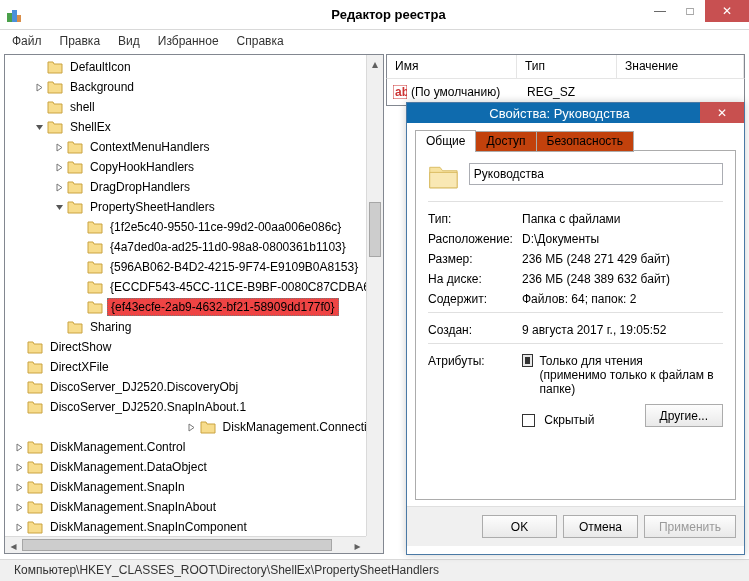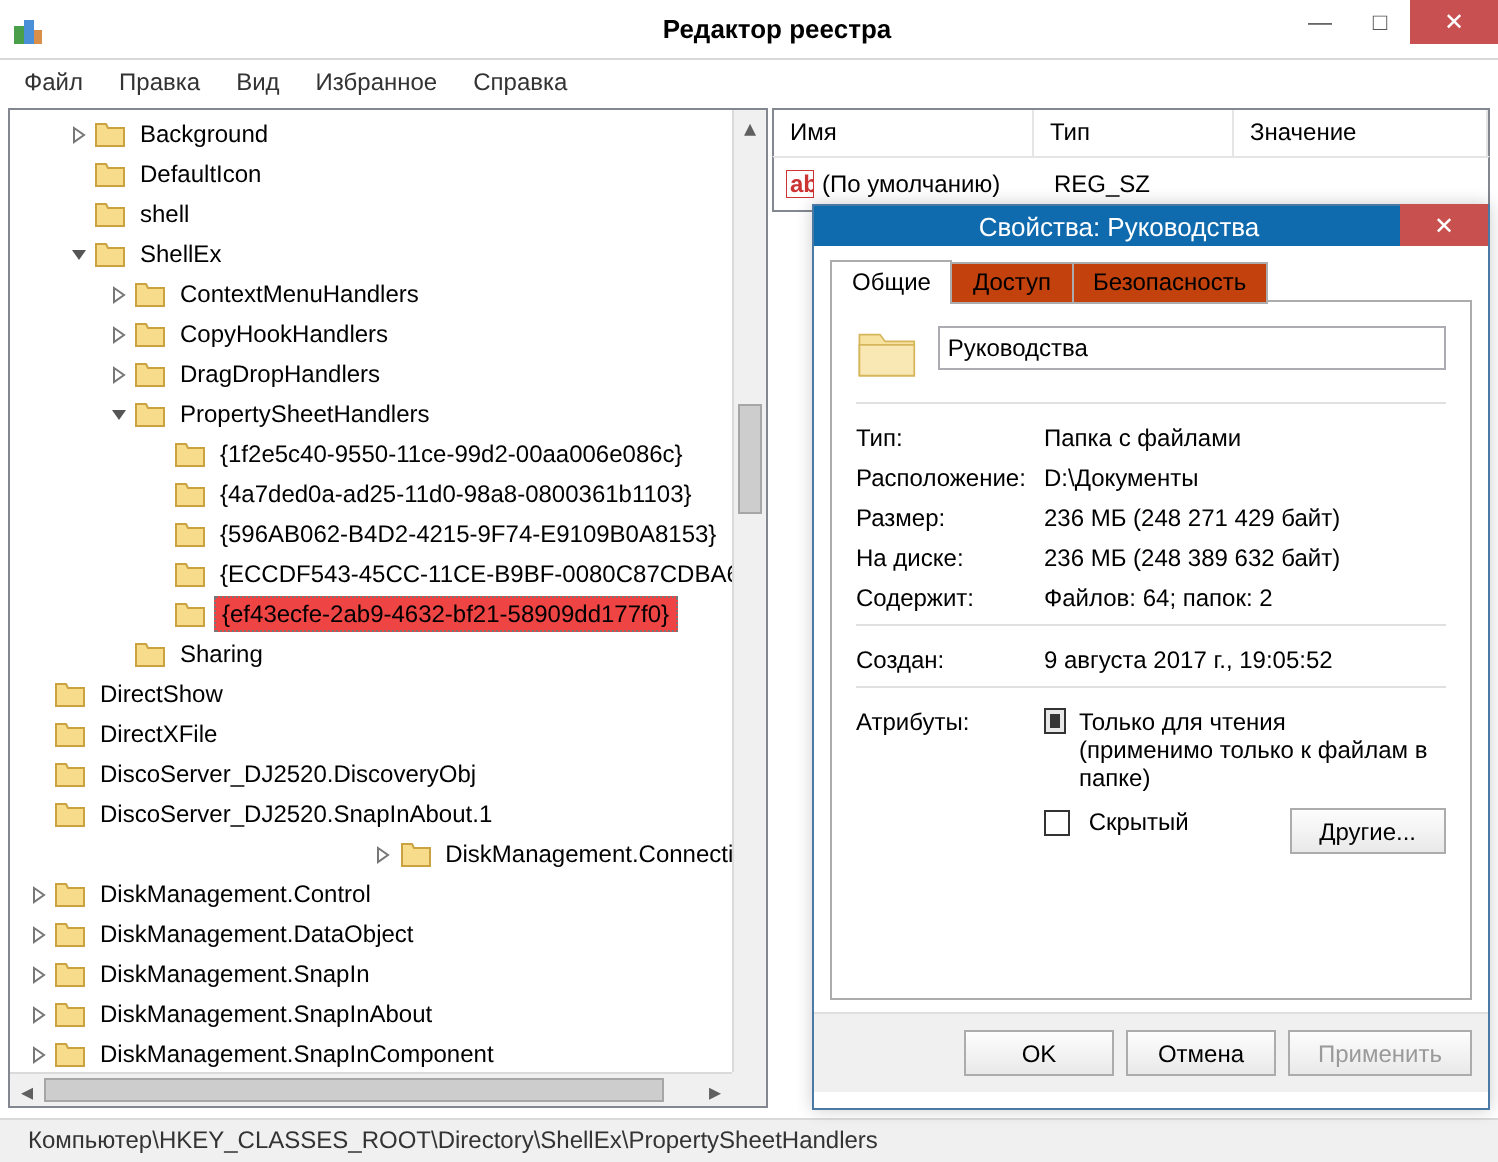--- a/index.html
+++ b/index.html
@@ -86,36 +86,36 @@
   <div class="menuitem">Вид</div>
   <div class="menuitem">Избранное</div>
   <div class="menuitem">Справка</div>
 </div>
 
 <div class="split">
 
   <div class="left">
     <div class="tree" id="tree">
         <div class="node" style="padding-left: 28px;">
+          <span class="twisty"></span>
+          <span class="folder"><svg viewBox="0 0 16 14">
+              <path d="M1 2h5l1 2h8v9H1z" fill="#f7dc8c" stroke="#caa340"></path>
+            </svg></span>
+          <span class="label">DefaultIcon</span>
+        </div>
+        <div class="node" style="padding-left: 28px;">
           <span class="twisty">
             <svg viewBox="0 0 9 9">
               <path d="M2 1l5 3.5L2 8z" fill="none" stroke="#777"></path>
             </svg>
           </span>
           <span class="folder"><svg viewBox="0 0 16 14">
               <path d="M1 2h5l1 2h8v9H1z" fill="#f7dc8c" stroke="#caa340"></path>
             </svg></span>
           <span class="label">Background</span>
-        </div>
-        <div class="node" style="padding-left: 28px;">
-          <span class="twisty"></span>
-          <span class="folder"><svg viewBox="0 0 16 14">
-              <path d="M1 2h5l1 2h8v9H1z" fill="#f7dc8c" stroke="#caa340"></path>
-            </svg></span>
-          <span class="label">DefaultIcon</span>
         </div>
         <div class="node" style="padding-left: 28px;">
           <span class="twisty"></span>
           <span class="folder"><svg viewBox="0 0 16 14">
               <path d="M1 2h5l1 2h8v9H1z" fill="#f7dc8c" stroke="#caa340"></path>
             </svg></span>
           <span class="label">shell</span>
         </div>
         <div class="node" style="padding-left: 28px;">
           <span class="twisty">
@@ -403,21 +403,21 @@
       <div class="row">
         <div class="k">Атрибуты:</div>
         <div class="v">
           <div style="display:flex;align-items:flex-start">
             <span class="chk mixed"></span>
             <div>
               <span>Только для чтения</span><br>
               <span>(применимо только к файлам в папке)</span>
             </div>
           </div>
-          <div style="display:flex;align-items:flex-start;margin-top:8px">
+          <div style="display:flex;align-items:flex-end;margin-top:8px">
             <div style="flex:1">
               <span class="chk"></span>
               <span>Скрытый</span>
             </div>
             <button class="btn">Другие...</button>
           </div>
         </div>
       </div>
     </div>
   </div>

